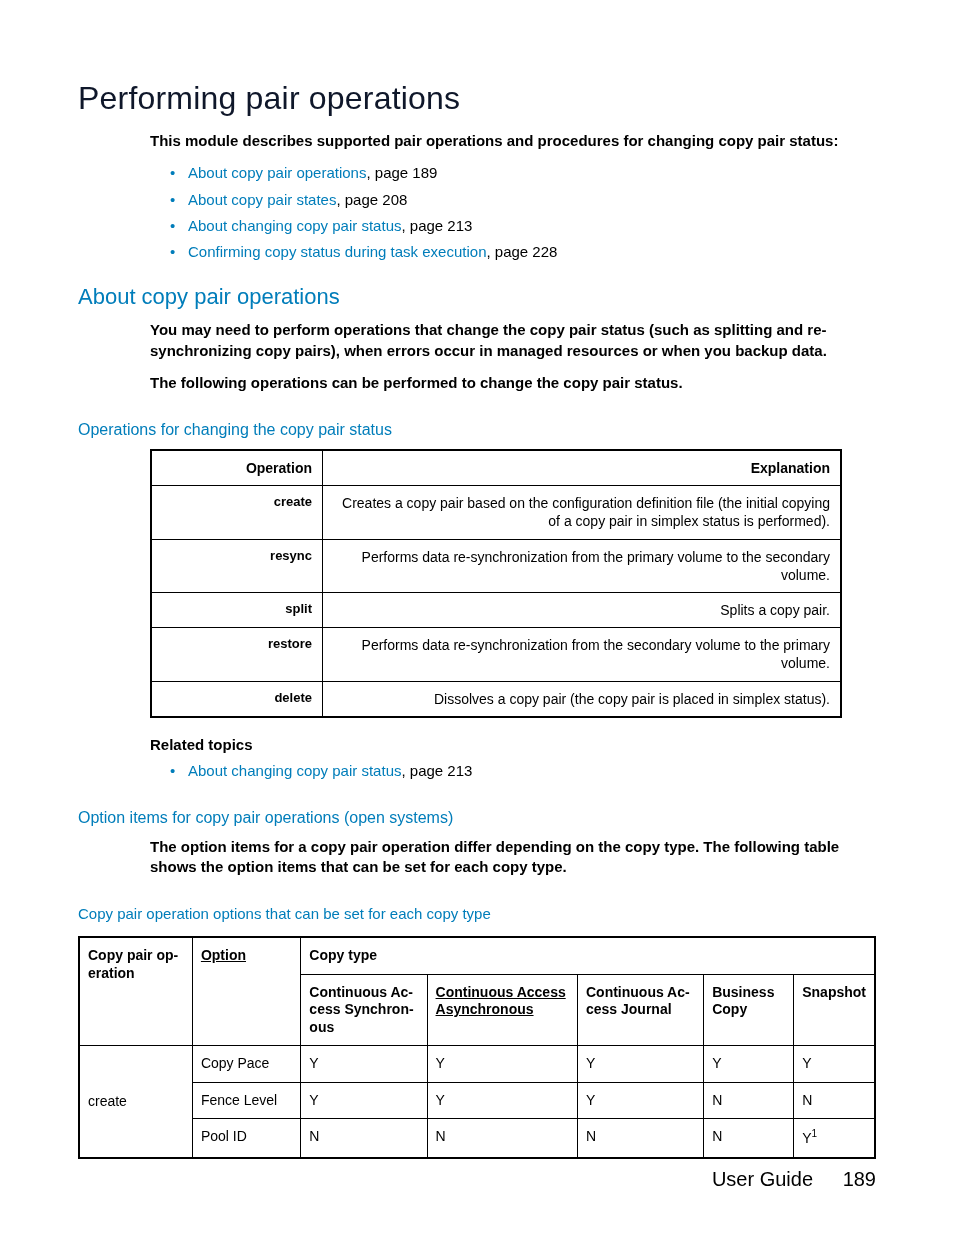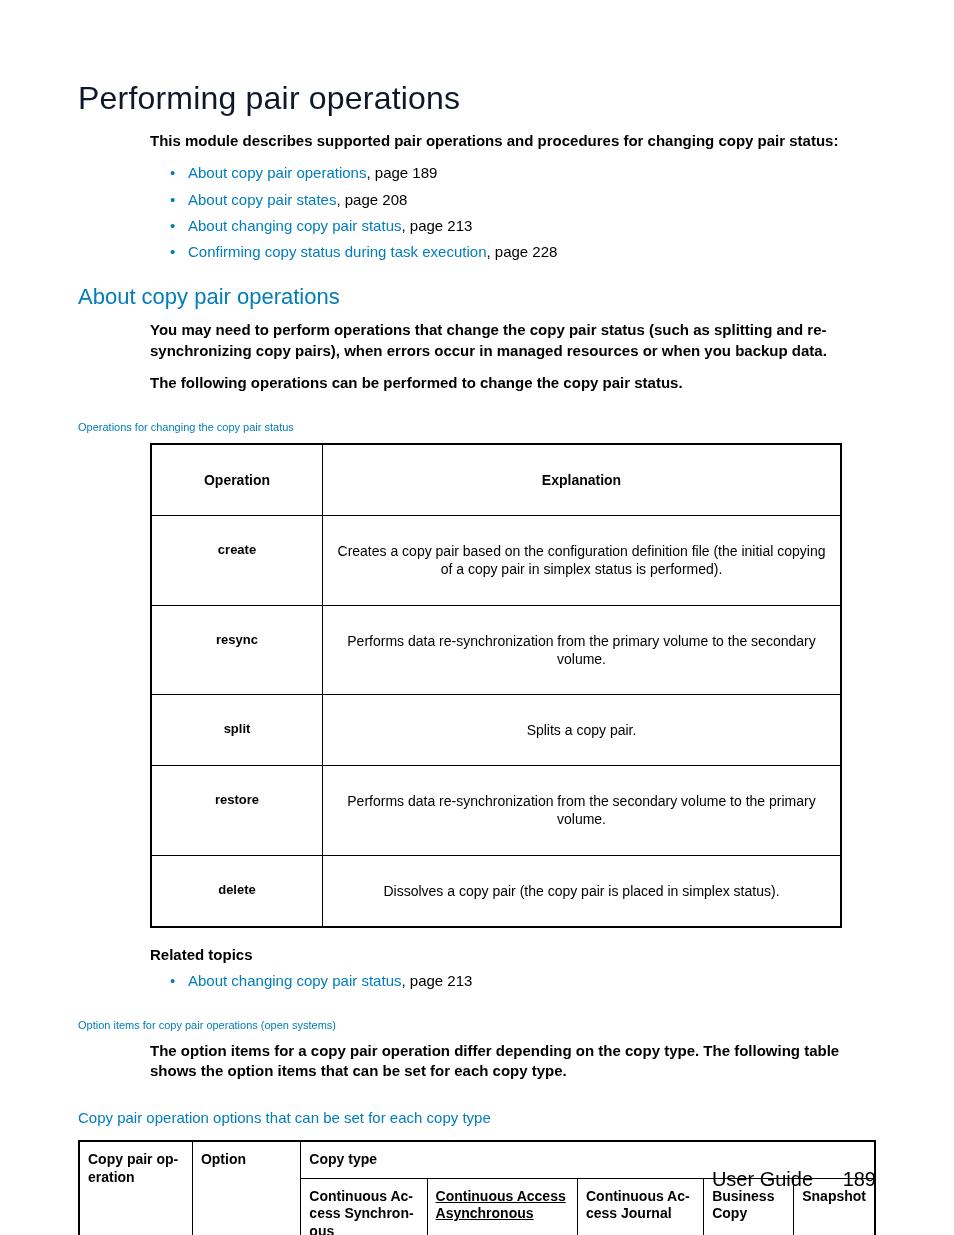--- a/index.html
+++ b/index.html
@@ -25,21 +25,21 @@
     margin: 0 0 14px 0;
     letter-spacing: 0.2px;
   }
   .h2 {
     font-size: 22px;
     font-weight: 400;
     color: #007dba;
     margin: 22px 0 10px 0;
   }
   .h3 {
-    font-size: 11px;
+    font-size: 16px;
     font-weight: 400;
     color: #007dba;
     margin: 28px 0 10px 0;
   }
   .h4 {
     font-size: 15px;
     font-weight: 400;
     color: #007dba;
     margin: 28px 0 14px 0;
   }
@@ -78,22 +78,22 @@
   }
   
   table.tbl1 {
     border-collapse: collapse;
     width: 692px;
     margin: 10px 0 0 72px;
     font-size: 14px;
   }
   table.tbl1 th, table.tbl1 td {
     border: 1px solid #000;
-    padding: 26px 10px;
-    text-align: center;
+    padding: 8px 10px;
+    text-align: right;
     vertical-align: top;
     line-height: 1.3;
   }
   table.tbl1 th { font-weight: bold; }
   table.tbl1 td.opcol { font-weight: bold; width: 150px; font-size: 13px;}
   table.tbl1 { border: 2px solid #000; }
   
   table.tbl2 {
     border-collapse: collapse;
     width: 798px;
@@ -186,21 +186,21 @@
     <p class="para">The option items for a copy pair operation differ depending on the copy type. The following table shows the option items that can be set for each copy type.</p>
   </div>
 
   <div class="h4">Copy pair operation options that can be set for each copy type</div>
 
   <table class="tbl2">
     <thead>
       <tr>
         <th rowspan="2" style="width:105px;white-space:pre-line;">Copy pair op-
 eration</th>
-        <th rowspan="2" style="width:100px;">Option</th>
+        <th rowspan="2" style="width:100px;text-decoration:underline;">Option</th>
         <th colspan="5">Copy type</th>
       </tr>
       <tr>
         <th style="width:115px;white-space:pre-line;">Continuous Ac-
 cess Synchron-
 ous</th>
         <th style="width:140px;text-decoration:underline;">Continuous Access Asynchronous</th>
         <th style="width:115px;white-space:pre-line;">Continuous Ac-
 cess Journal</th>
         <th style="width:75px;">Business Copy</th>

